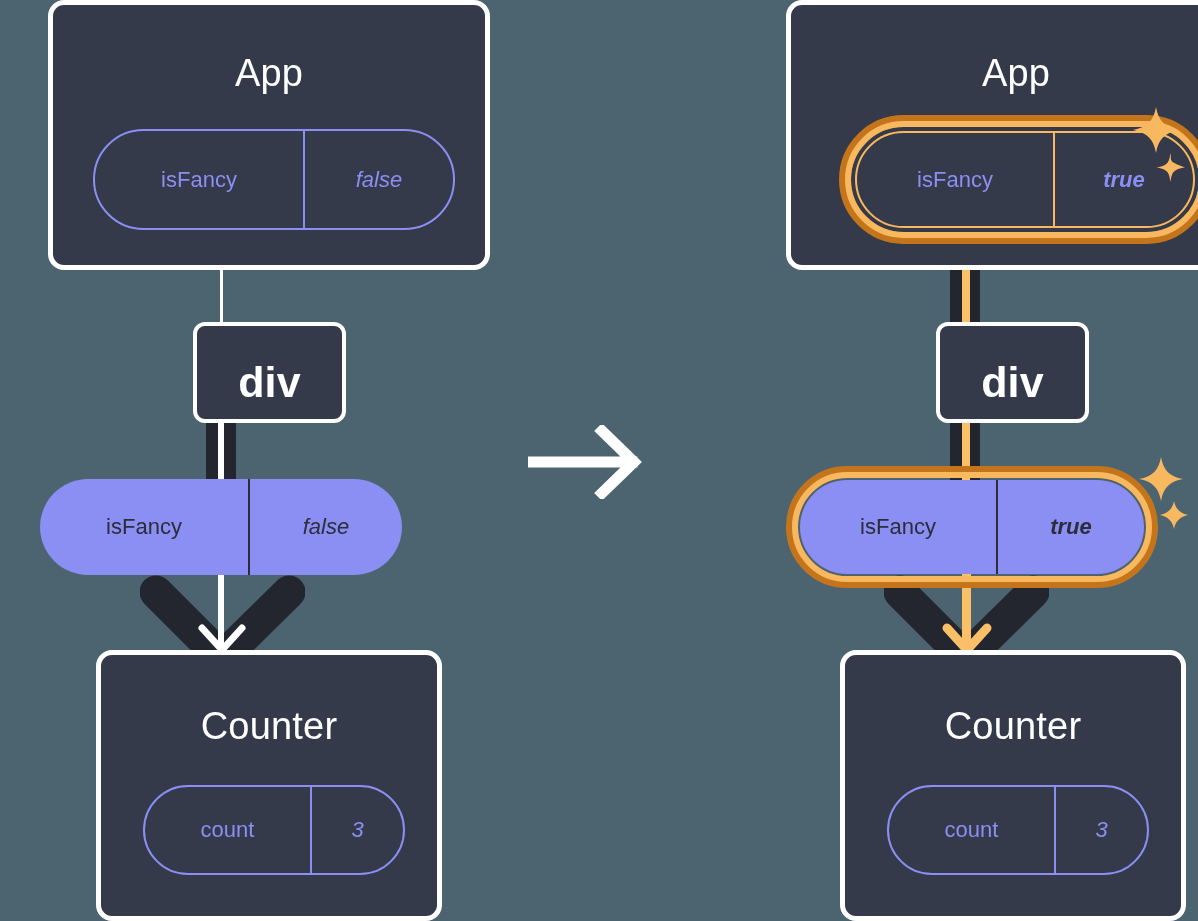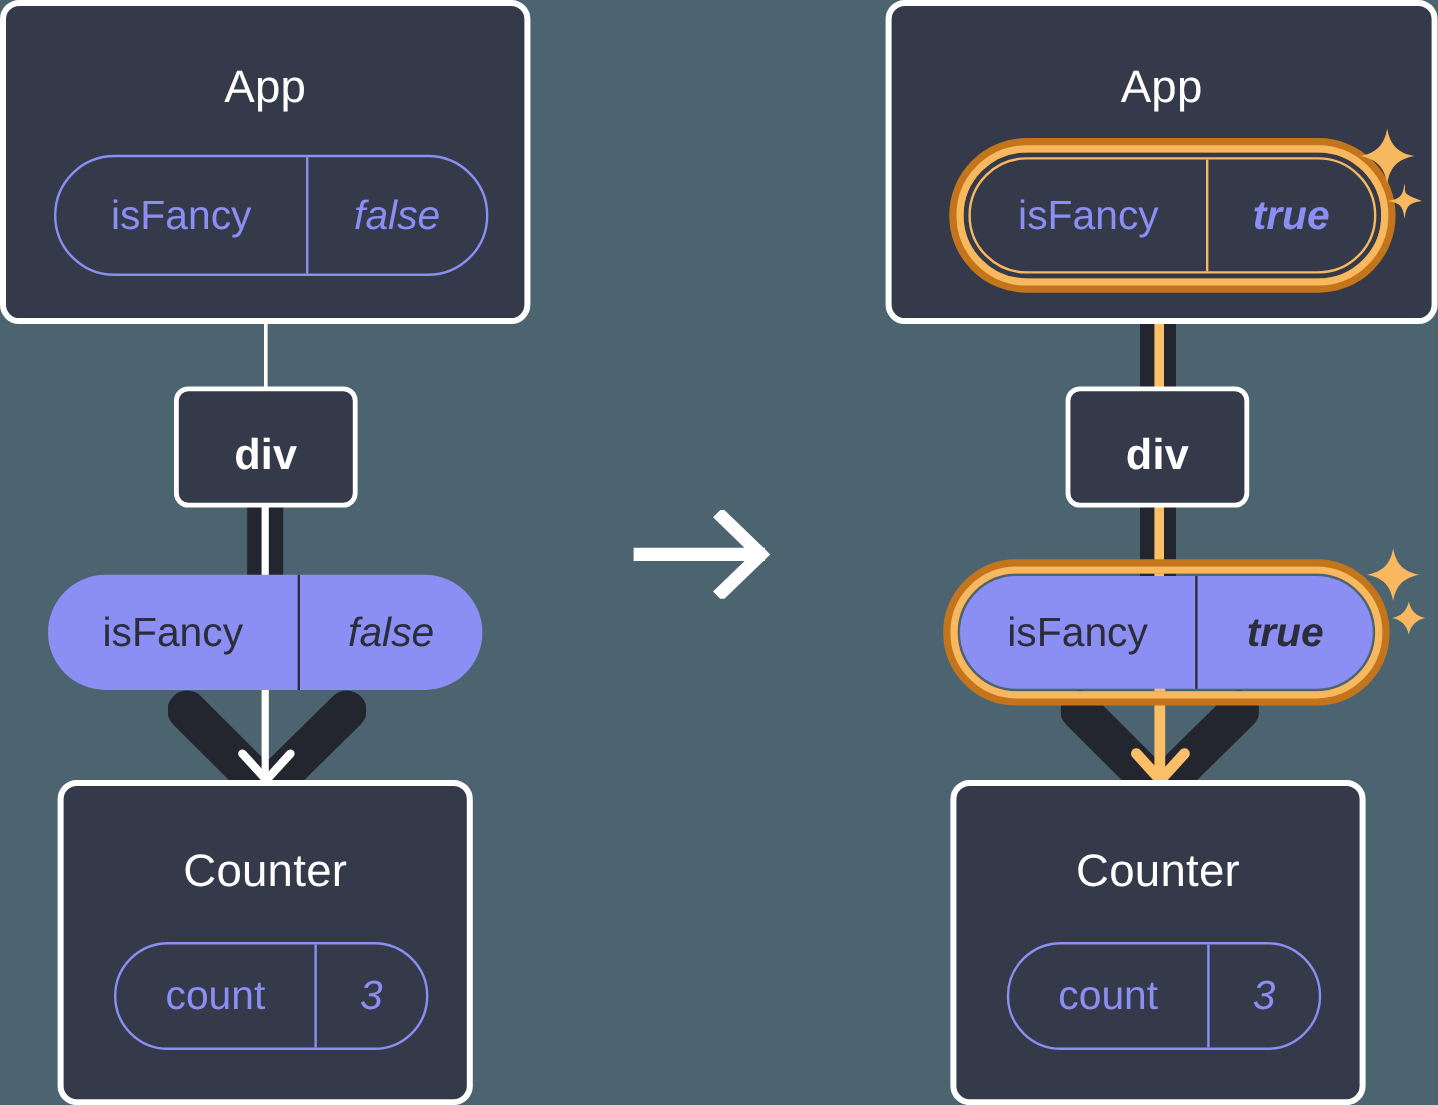--- a/index.html
+++ b/index.html
@@ -23,53 +23,54 @@
   }
 
   
   .node-box {
     position: absolute;
     background: #343a49;
     border: 5px solid #ffffff;
     border-radius: 16px;
     box-sizing: border-box;
     z-index: 6;
+    margin-left: 48px;
   }
   .node-box.small {
     border-width: 4px;
     border-radius: 12px;
   }
   .node-title {
     position: absolute;
     left: 0; right: 0;
     text-align: center;
     color: #ffffff;
     font-size: 38px;
     font-weight: 400;
     letter-spacing: .2px;
   }
   .node-title.small {
-    font-size: 36px;
+    font-size: 43px;
     font-weight: 700;
   }
 
   
   .pill {
     position: absolute;
     box-sizing: border-box;
     display: flex;
     align-items: stretch;
     border-radius: 999px;
     z-index: 8;
   }
   .pill .cell {
     display: flex;
     align-items: center;
     justify-content: center;
-    font-size: 34px;
+    font-size: 22px;
     line-height: 1;
     white-space: nowrap;
     text-align: right;
   }
 
   
   .pill.outline {
     border: 2px solid #8b8ef2;
     background: transparent;
   }

